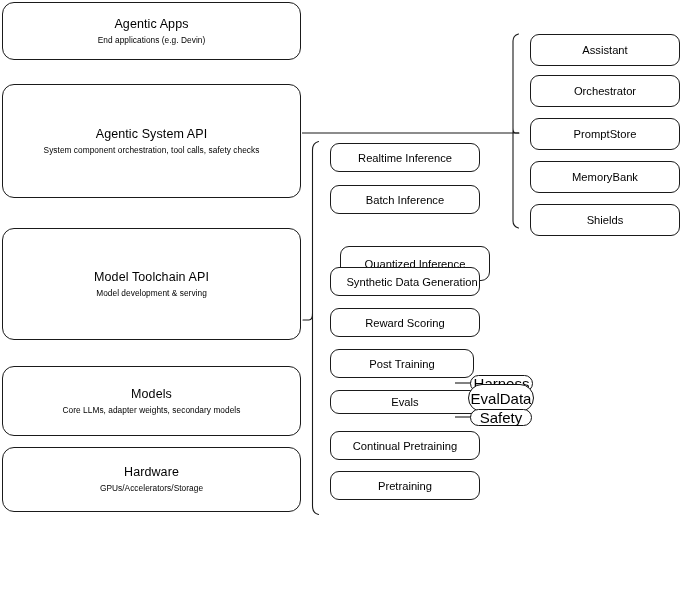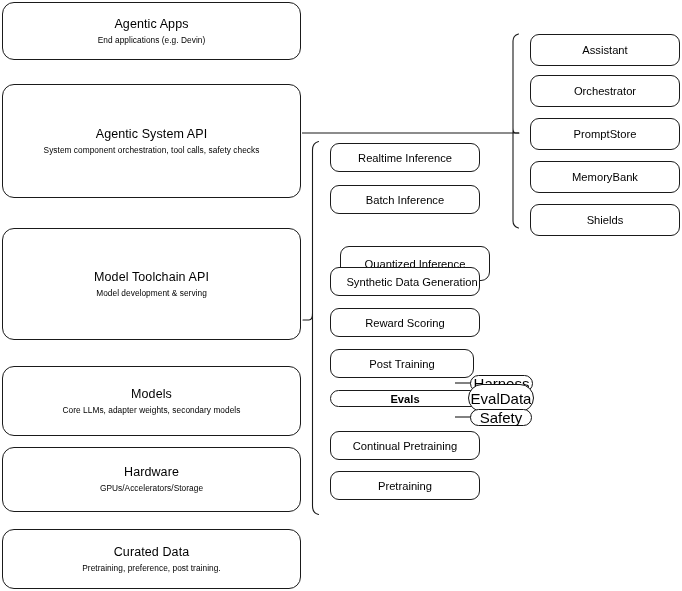--- a/index.html
+++ b/index.html
@@ -105,24 +105,20 @@
   <div class="layer-box" style="left:2px; top:366px; width:299px; height:70px;">
     <div class="layer-title">Models</div>
     <div class="layer-sub">Core LLMs, adapter weights, secondary models</div>
   </div>
 
   <div class="layer-box" style="left:2px; top:447px; width:299px; height:65px;">
     <div class="layer-title">Hardware</div>
     <div class="layer-sub">GPUs/Accelerators/Storage</div>
   </div>
 
-  <div class="layer-box" style="left:2px; top:529px; width:299px; height:60px;">
-    <div class="layer-title">Curated Data</div>
-    <div class="layer-sub">Pretraining, preference, post training.</div>
-  </div>
 
   <svg class="overlay" viewBox="0 0 682 591">
 
     <path d="M302 133 L519 133" stroke="#1a1a1a" stroke-width="1.1" fill="none"></path>
 
     <path d="M519 133
              L515.5 133
              C513 133 513 131 513 128
              L513 41
              C513 37 515 35 518.5 34
@@ -154,21 +150,21 @@
   </div>
   <div class="cap-box" style="left:330px; top:267px; width:150px; height:29px;padding-left:14px;">
     <span>Synthetic Data Generation</span>
   </div>
   <div class="cap-box" style="left:330px; top:308px; width:150px; height:29px;">
     <span>Reward Scoring</span>
   </div>
   <div class="cap-box" style="left:330px; top:349px; width:144px; height:29px;">
     <span>Post Training</span>
   </div>
-  <div class="cap-box" style="left:330px; top:390px; width:150px; height:17px;font-weight:bold;">
+  <div class="cap-box" style="left:330px; top:390px; width:150px; height:24px;">
     <span>Evals</span>
   </div>
   <div class="cap-box" style="left:330px; top:431px; width:150px; height:29px;">
     <span>Continual Pretraining</span>
   </div>
   <div class="cap-box" style="left:330px; top:471px; width:150px; height:29px;">
     <span>Pretraining</span>
   </div>
 
   <div class="pill" style="left:470px; top:375px; width:63px; height:17px;">

